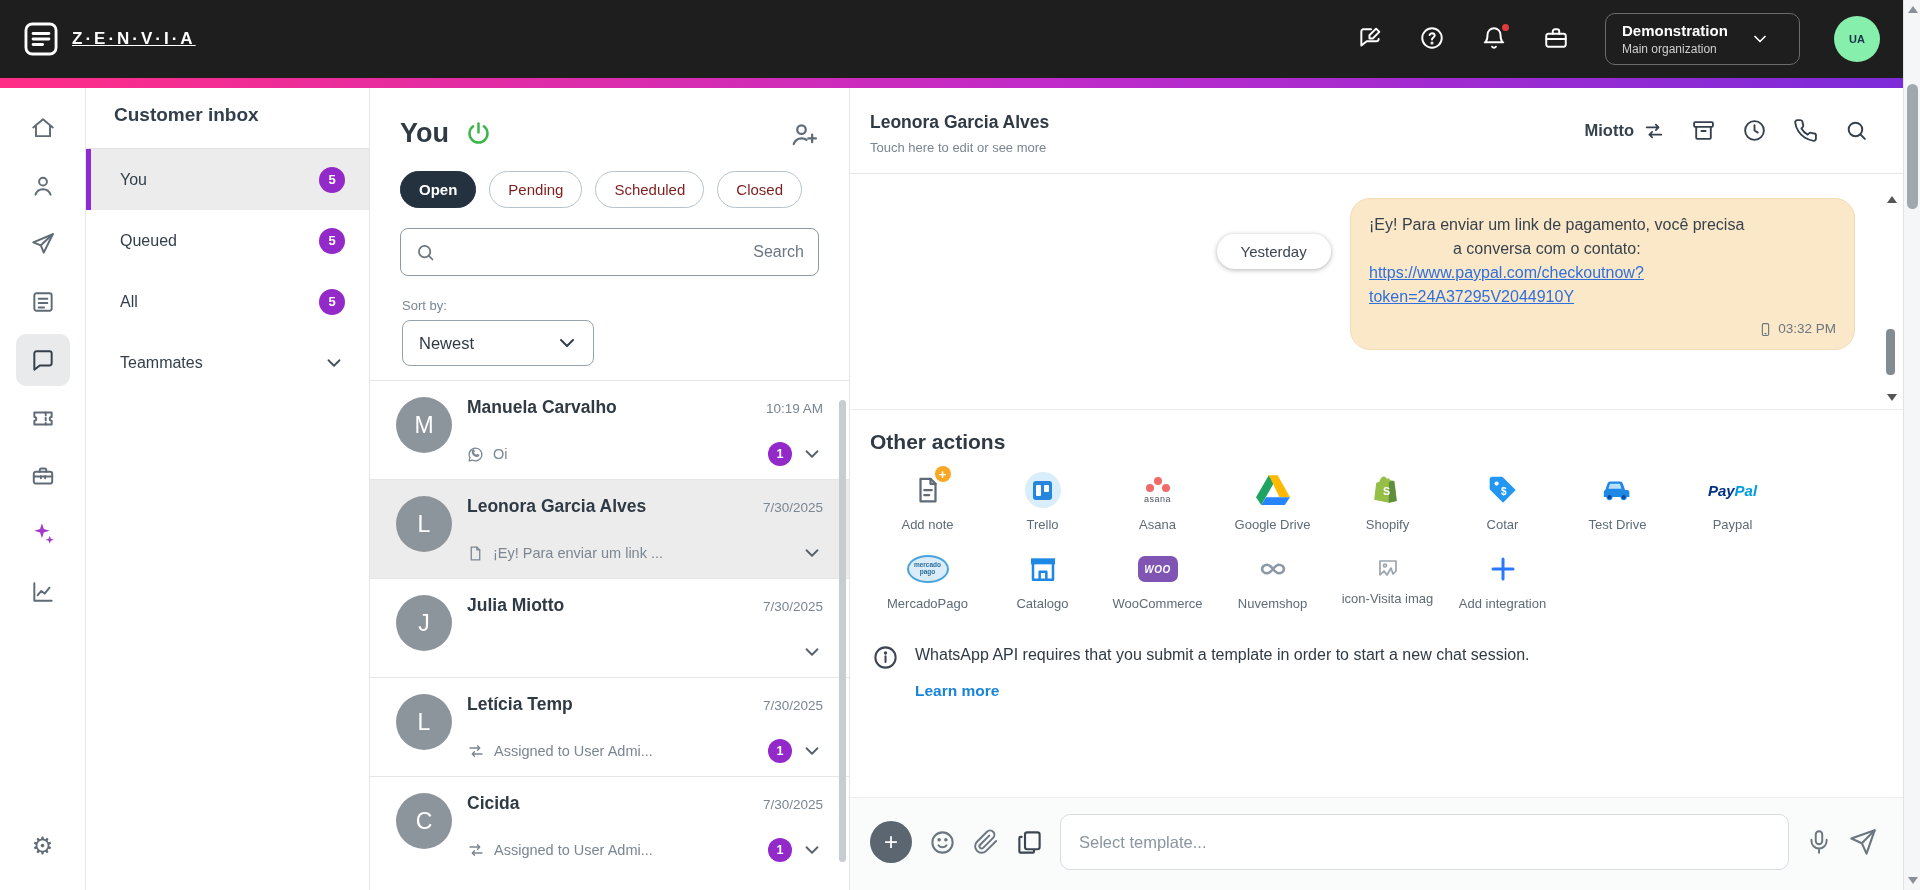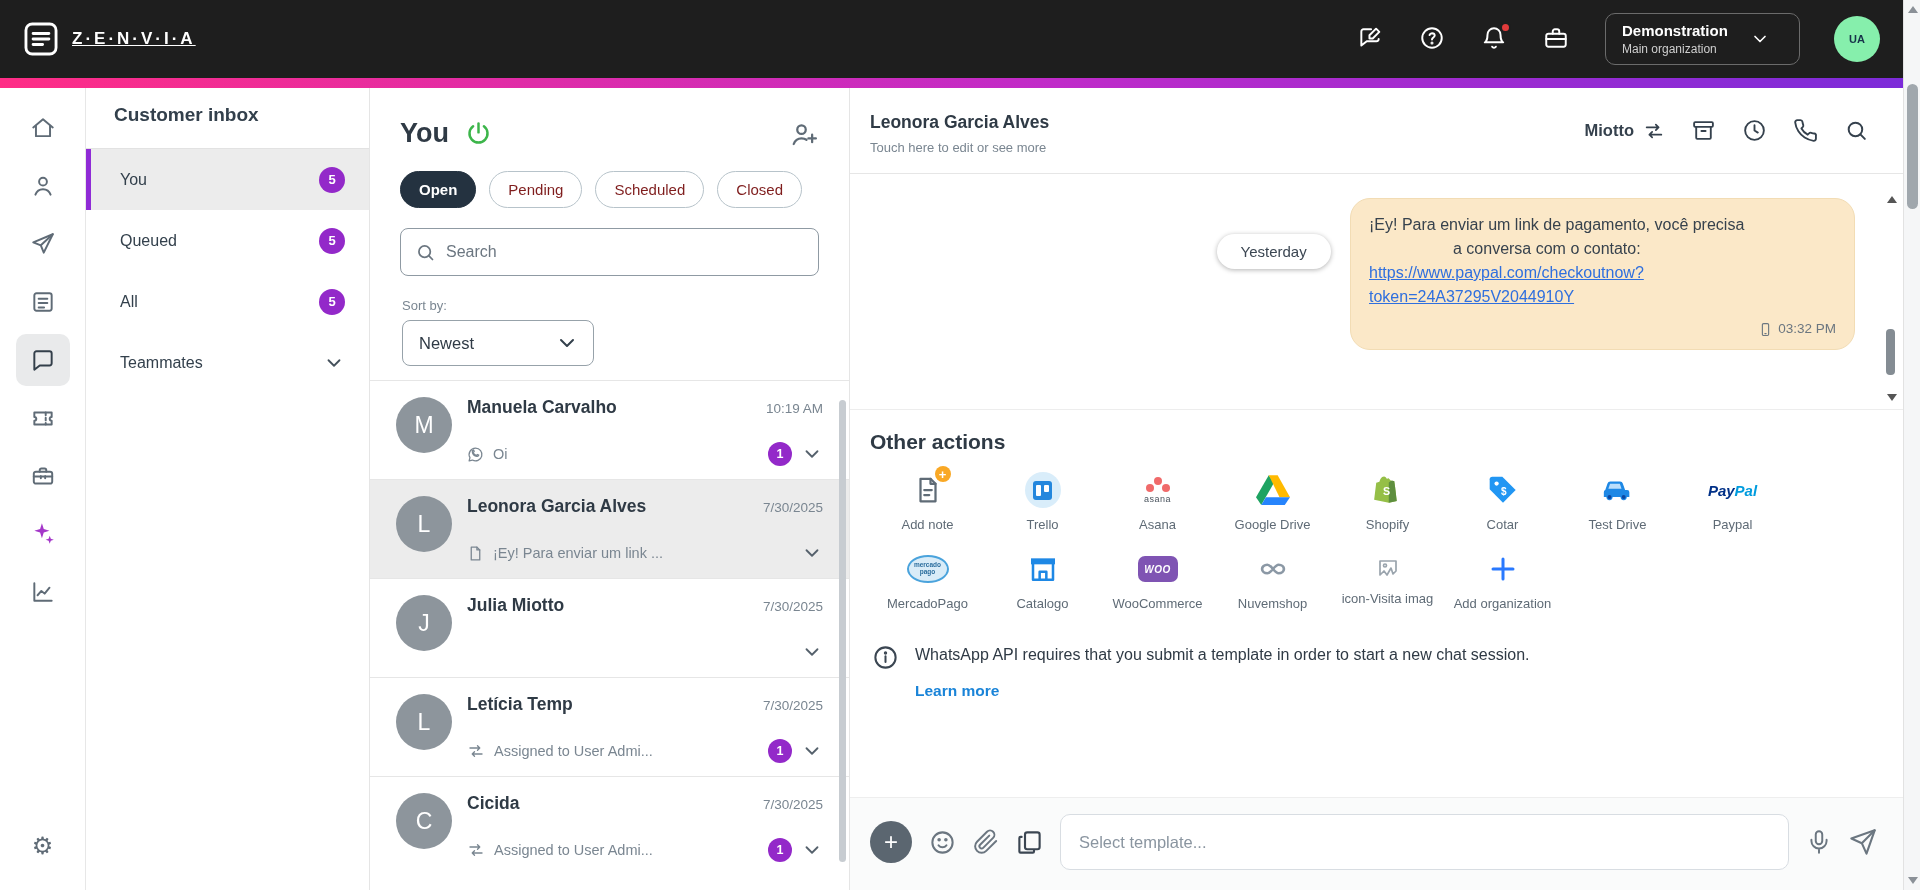--- a/index.html
+++ b/index.html
@@ -42,21 +42,21 @@
   
   .convlist { width:480px; border-right:1px solid #e5e5e5; display:flex; flex-direction:column; position:relative; overflow:hidden; }
   .list-header { display:flex; align-items:center; padding:30px 30px 14px 30px; }
   .list-title { font-size:27px; font-weight:700; color:#2f3a45; margin-right:16px; }
   .power { color:#3cb54a; }
   .person-add { margin-left:auto; color:#5f6b76; cursor:pointer; }
   .filters { display:flex; gap:13px; padding:8px 30px 20px; }
   .pill { border-radius:20px; padding:9px 18px; font-size:15px; border:1px solid #b7c3ca; color:#7f1d1d; background:#fff; cursor:pointer; white-space:nowrap; }
   .pill.active { background:#243240; border-color:#243240; color:#fff; font-weight:700; }
   .searchbox { margin:0 30px 22px; height:48px; border:1px solid #8f9aa3; border-radius:8px; display:flex; align-items:center; padding:0 14px; gap:10px; color:#6b7680; }
-  .searchbox input { border:none; outline:none; flex:1; font-size:16px; font-family:inherit; color:#33404c; background:transparent; }
+  .searchbox input { border:none; outline:none; flex:1; font-size:16px; font-family:inherit; color:#33404c; background:transparent;text-align:right; }
   .searchbox input::placeholder { color:#6b7680; }
   .sort-label { padding:0 32px; font-size:13px; color:#7a8691; margin-bottom:7px; }
   .sort-select { margin:0 32px 14px; width:192px; height:46px; border:1.5px solid #97a2aa; border-radius:8px; display:flex; align-items:center; justify-content:space-between; padding:0 14px 0 16px; font-size:16.5px; color:#2f3a45; cursor:pointer; background:#fff; }
   .conv { display:flex; gap:15px; padding:16px 26px 12px 26px; border-top:1px solid #e6e6e6; cursor:pointer; }
   .conv.selected { background:#ececec; }
   .conv-avatar { width:56px; height:56px; border-radius:50%; background:#8d959c; color:#fff; font-size:23px; display:flex; align-items:center; justify-content:center; flex:none; }
   .conv-main { flex:1; min-width:0; }
   .conv-top { display:flex; justify-content:space-between; align-items:baseline; }
   .conv-name { font-size:17.5px; font-weight:600; color:#2f3a45; white-space:nowrap; overflow:hidden; text-overflow:ellipsis; }
   .conv-time { font-size:13.5px; color:#7a8691; flex:none; margin-left:8px; }
@@ -649,21 +649,21 @@
               </svg>
           </div>
           <div class="action-label">icon-Visita imag</div>
         </div>
         <div class="action-cell">
           <div class="action-icon plus-int">
             <svg viewBox="0 0 24 24" width="30" height="30" fill="none" stroke="currentColor" stroke-width="2.4" stroke-linecap="round">
                 <path d="M12 4v16M4 12h16"></path>
               </svg>
           </div>
-          <div class="action-label">Add organization</div>
+          <div class="action-label">Add integration</div>
         </div>
       </div>
     </div>
 
     <div class="banner">
       <span class="banner-icon">
         <svg viewBox="0 0 24 24" width="27" height="27" fill="none" stroke="currentColor" stroke-width="1.8" stroke-linecap="round" stroke-linejoin="round">
             <circle cx="12" cy="12" r="9"></circle>
             <path d="M12 11v5"></path>
             <circle cx="12" cy="8" r="0.6" fill="currentColor"></circle>

